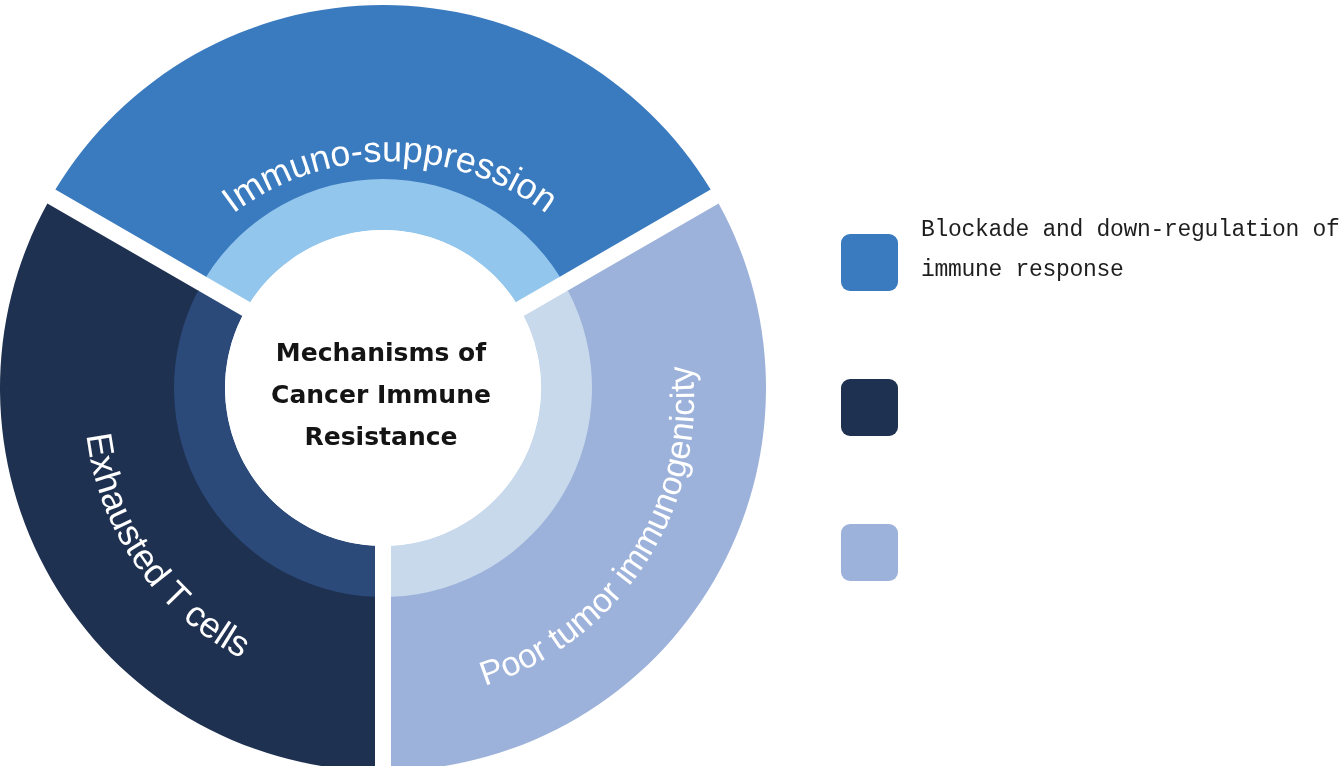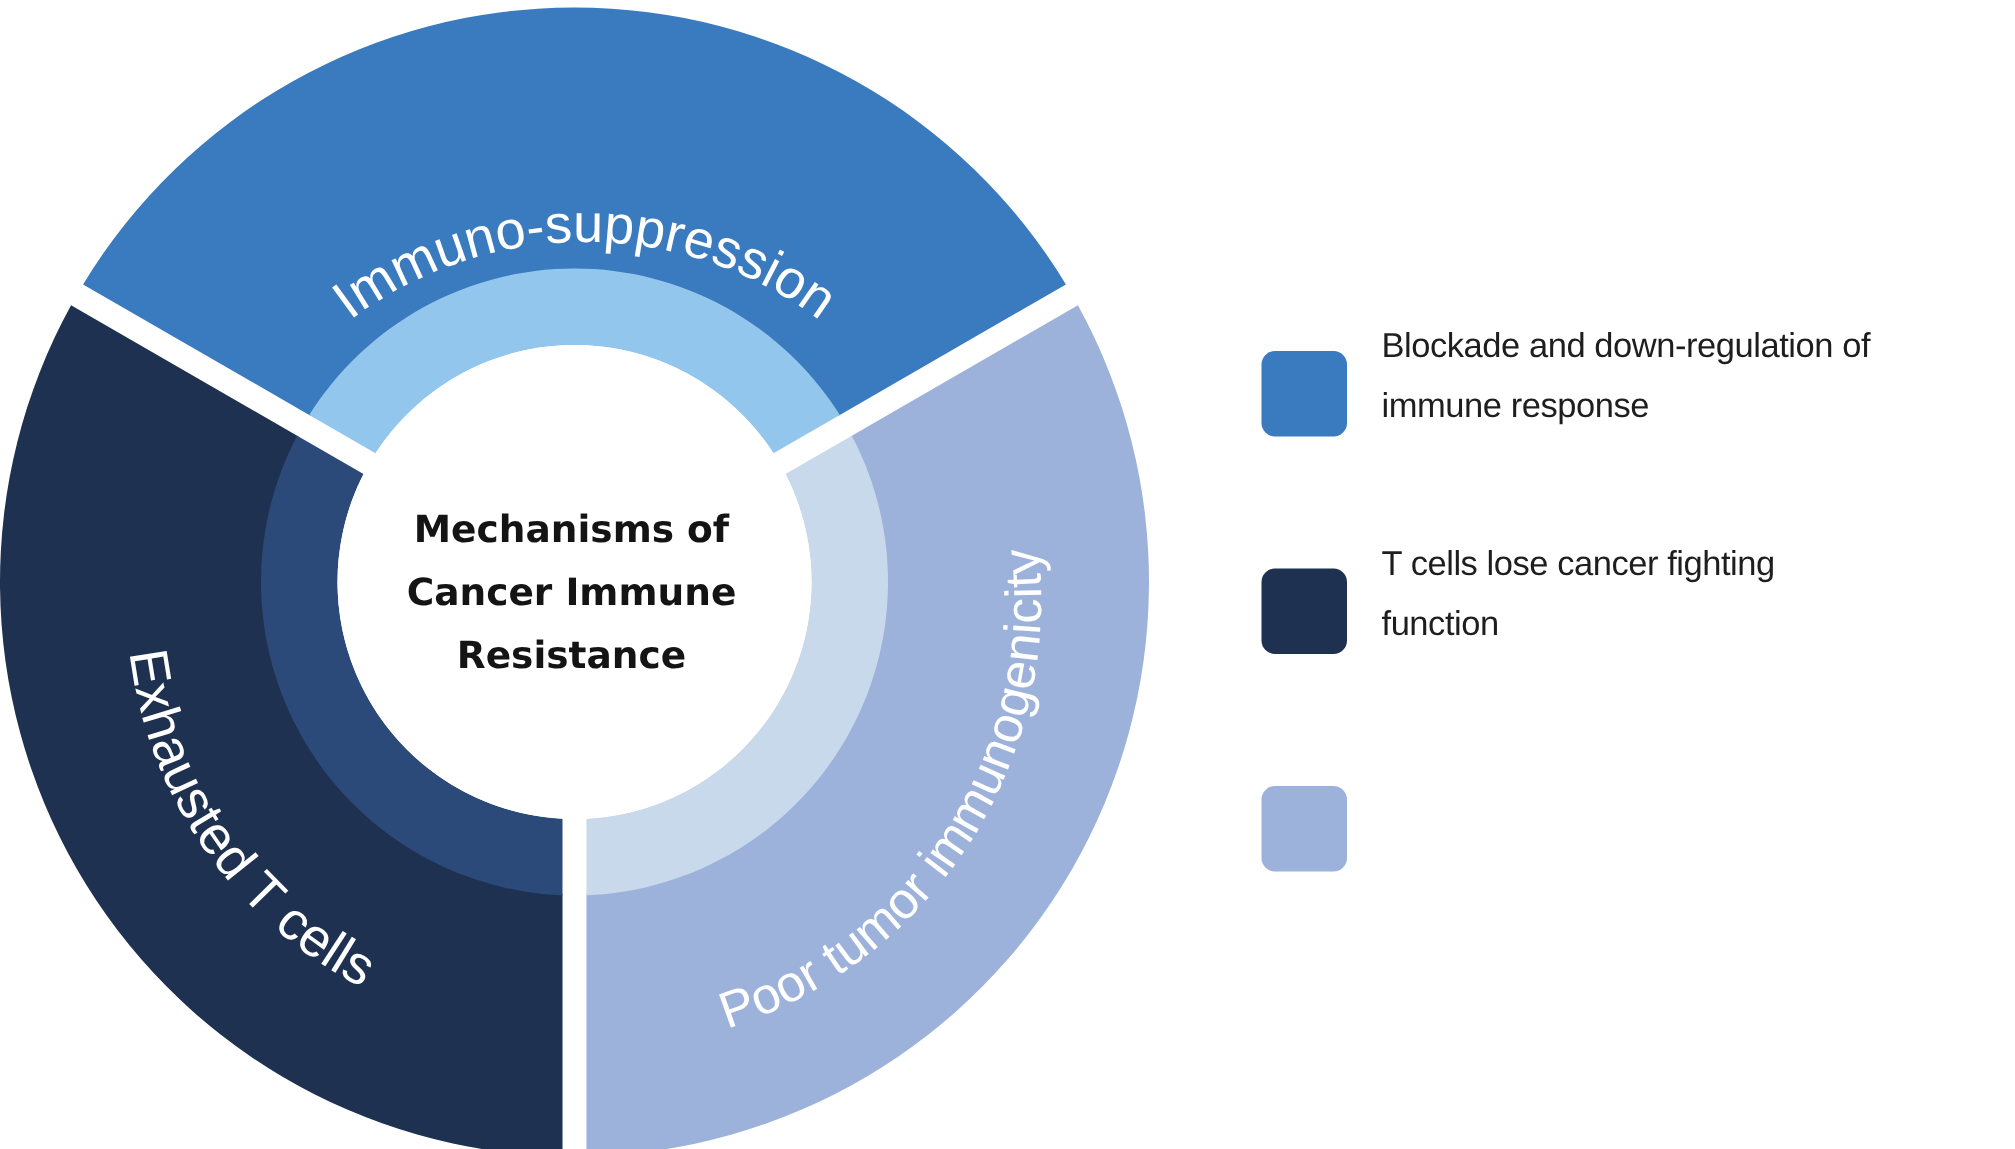--- a/index.html
+++ b/index.html
@@ -1,21 +1,21 @@
 <!DOCTYPE html>
 <html><head>
 <meta charset="utf-8">
 <style>
   html, body { margin:0; padding:0; background:#ffffff; }
   body { width:1343px; height:766px; position:relative; overflow:hidden; font-family:"DejaVu Sans", sans-serif; }
   #wheel { position:absolute; left:0; top:0; }
   .legend { position:absolute; left:841px; top:0; width:502px; height:766px; }
   .legend-item { position:absolute; left:0; display:flex; align-items:flex-start; }
   .swatch { width:57px; height:57px; border-radius:9px; flex:none; margin-top:24px; }
-  .legend-text { margin-left:23px; font-family:Liberation Sans, sans-serif; font-size:23px; line-height:40px; color:#1e1e1e; white-space:pre-line; letter-spacing:-0.3px; }
+  .legend-text { margin-left:23px; font-family:Liberation Mono, monospace; font-size:23px; line-height:40px; color:#1e1e1e; white-space:pre-line; letter-spacing:-0.3px; }
 </style>
 </head>
 <body>
 
 <svg id="wheel" width="780" height="766" viewBox="0 0 780 766">
   <defs>
     <path id="arc-top" d="M 160 300 A 260 260 0 0 1 620 300" fill="none"></path>
     <path id="arc-right" d="M 470 690 A 300 300 0 0 0 690 350" fill="none"></path>
     <path id="arc-left" d="M 85 420 A 290 290 0 0 0 255 665" fill="none"></path>
   </defs>
@@ -47,19 +47,17 @@
 </svg>
 
 <div class="legend">
   <div class="legend-item" style="top:210px">
     <div class="swatch" style="background: rgb(58, 122, 191);"></div>
     <div class="legend-text">Blockade and down-regulation of
 immune response</div>
   </div>
   <div class="legend-item" style="top:355px">
     <div class="swatch" style="background: rgb(31, 49, 80);"></div>
-    <div class="legend-text">T cells lose cancer fighting
-function</div>
   </div>
   <div class="legend-item" style="top:500px">
     <div class="swatch" style="background: rgb(157, 178, 218);"></div>
   </div>
 </div>
 
 </body></html>

